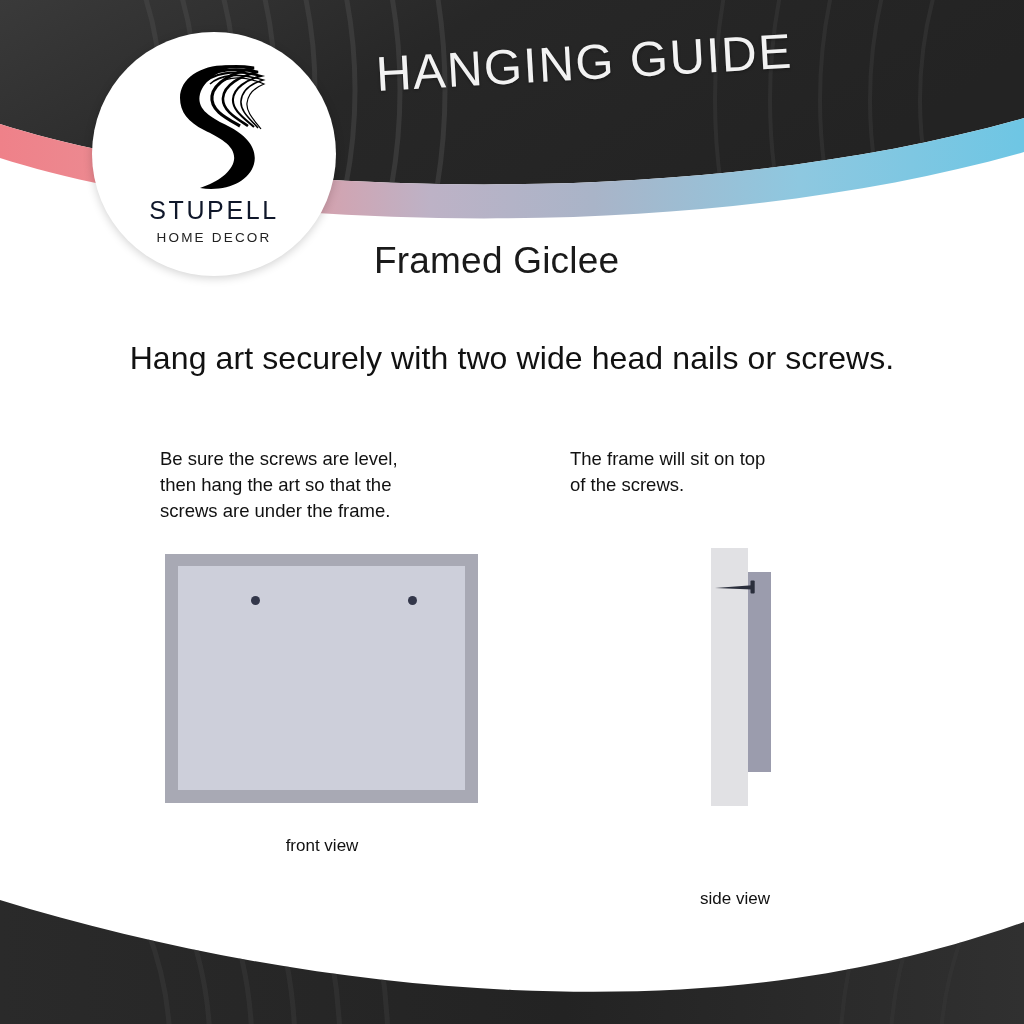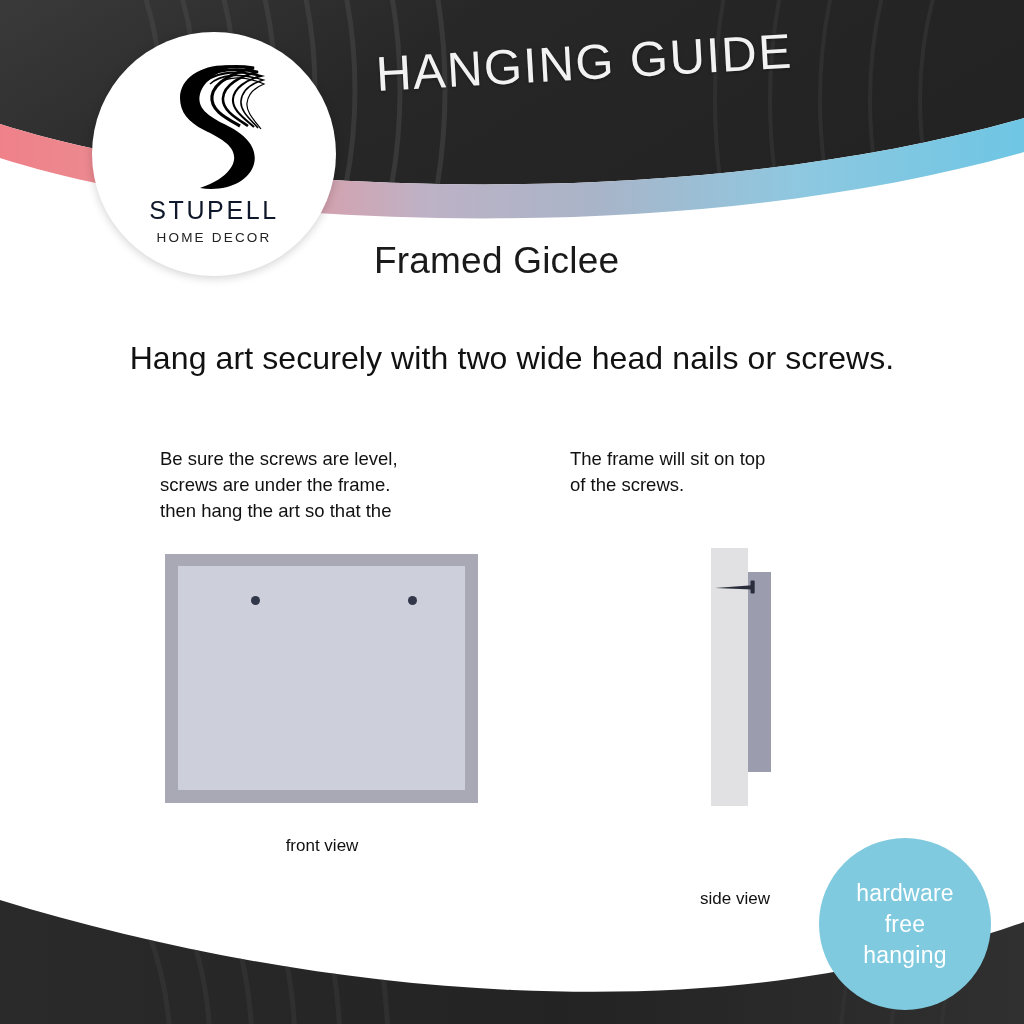--- a/index.html
+++ b/index.html
@@ -185,22 +185,22 @@
     <div class="logo-sub">HOME DECOR</div>
   </div>
 
   <div class="guide-title">HANGING GUIDE</div>
   <div class="product-type">Framed Giclee</div>
   <div class="lead-line">Hang art securely with two wide head nails or screws.</div>
 
   <div class="col col-left">
     <div class="col-caption">
       <div>Be sure the screws are level,</div>
+      <div>then hang the art so that the</div>
       <div>screws are under the frame.</div>
-      <div>then hang the art so that the</div>
     </div>
   </div>
 
   <div class="front-frame">
     <div class="front-mat">
       <div class="screw-dot left"></div>
       <div class="screw-dot right"></div>
     </div>
   </div>
 
@@ -215,19 +215,14 @@
 
   <div class="side-wall"></div>
   <div class="side-frame"></div>
   <svg class="side-nail" viewBox="0 0 48 18" xmlns="http://www.w3.org/2000/svg">
     <path d="M1 10 L38 7.2 L38 11.6 Z" fill="#2a2e3c"></path>
     <rect x="36.5" y="2.5" width="4.2" height="13" rx="1" fill="#2a2e3c"></rect>
   </svg>
 
   <div class="view-label side">side view</div>
 
-  <div class="hf-badge">
-    <div>hardware</div>
-    <div>free</div>
-    <div>hanging</div>
-  </div>
 
 </div>
 
 </body></html>

